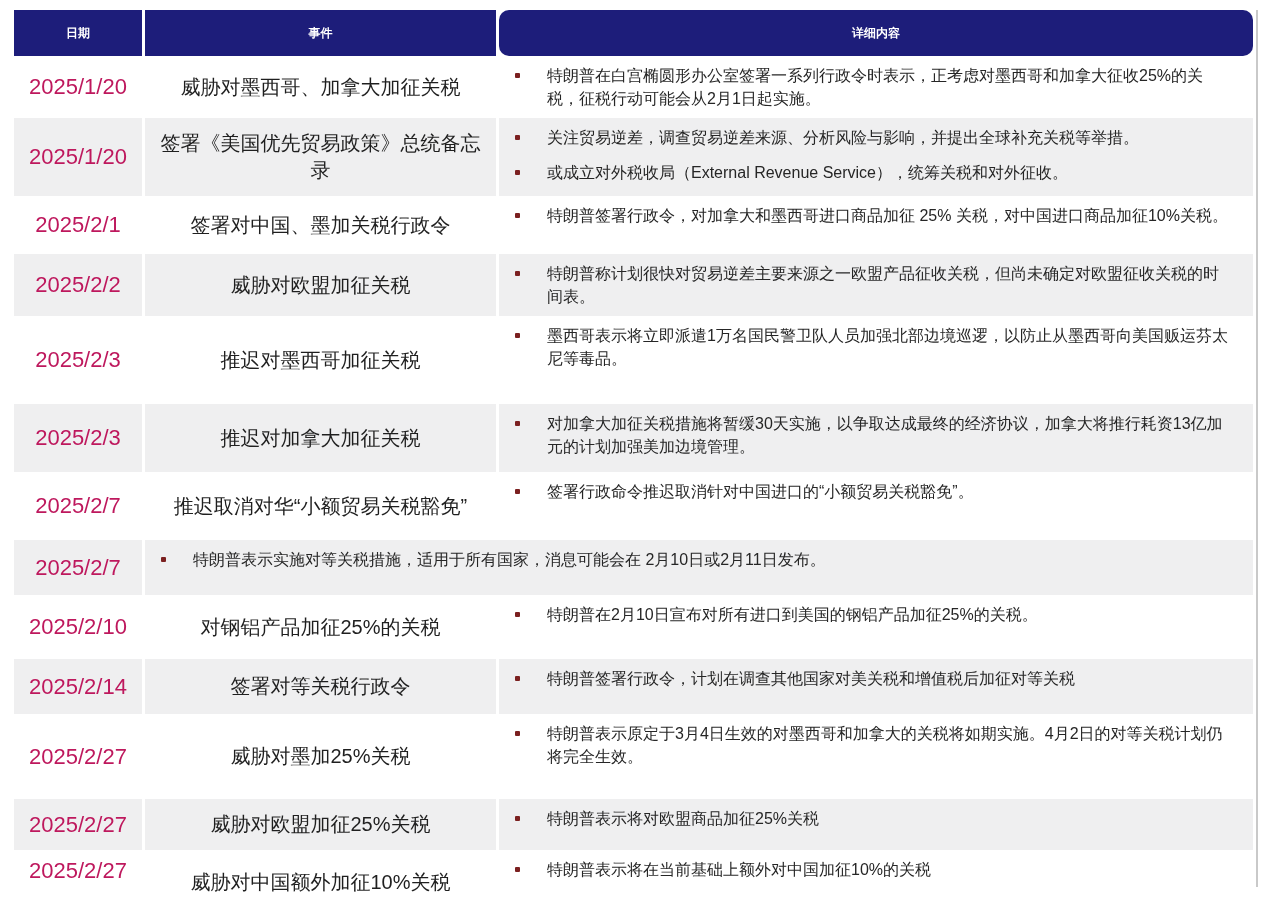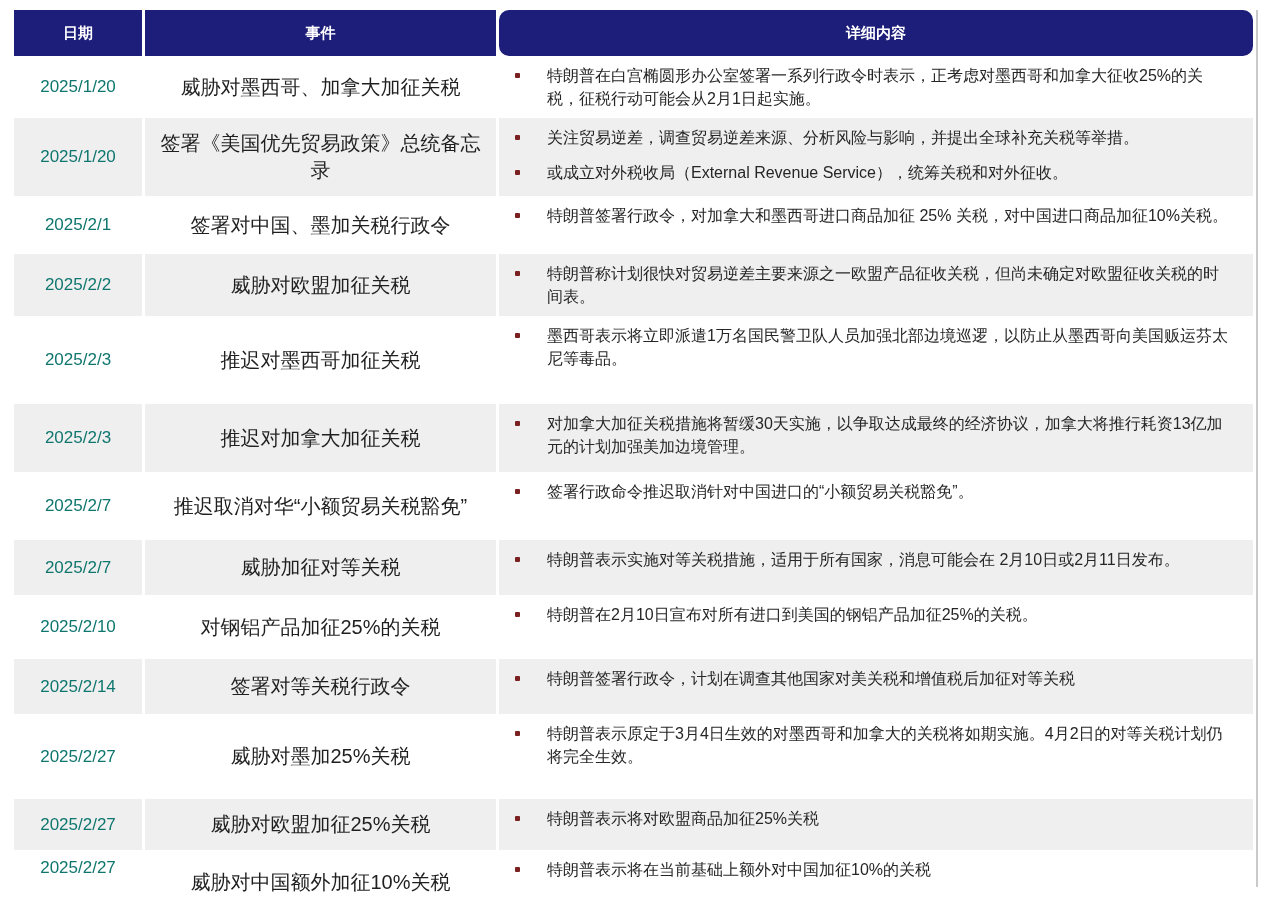--- a/index.html
+++ b/index.html
@@ -19,34 +19,34 @@
     color:var(--body-text);
     position:relative;
   }
   .table-wrap{
     position:absolute;left:14px;top:10px;width:1239px;
   }
   .row{display:flex;gap:3px;}
   .cell{box-sizing:border-box;}
   .date-cell{
     width:128px;flex:none;display:flex;align-items:center;justify-content:center;
-    font-size:17px;color:#0f766e;background:var(--row-bg);
+    font-size:22px;color:#be185d;background:var(--row-bg);
   }
   .event-cell{
     width:351px;flex:none;display:flex;align-items:center;justify-content:center;
     text-align:center;font-size:20px;color:#1f1f1f;padding:12px 12px;background:var(--row-bg);
   }
   .details-cell{
     flex:1;display:flex;flex-direction:column;justify-content:flex-start;gap:12px;
     padding:8px 24px 8px 14px;background:var(--row-bg);
   }
   .header-row{height:46px;}
   .header-row .cell{
     background:var(--header-bg);color:var(--header-text);
-    font-weight:bold;font-size:15px;
+    font-weight:bold;font-size:12px;
     display:flex;align-items:center;justify-content:center;
     padding:0;text-align:center;
   }
   .detail-item{display:flex;align-items:flex-start;}
   .bullet{
     flex:none;width:5px;height:5px;border-radius:1px;background:var(--bullet);
     margin-top:9px;margin-right:27px;margin-left:2px;
   }
   .detail-text{font-size:16px;line-height:23px;color:var(--body-text);}
   .stripe .cell{background:var(--stripe-bg);}
@@ -149,21 +149,20 @@
         <div class="cell event-cell">推迟取消对华“小额贸易关税豁免”</div>
         <div class="cell details-cell">
           <div class="detail-item">
             <span class="bullet"></span>
             <span class="detail-text">签署行政命令推迟取消针对中国进口的“小额贸易关税豁免”。</span>
           </div>
         </div>
       </div>
       <div class="row body-row stripe">
         <div class="cell date-cell">2025/2/7</div>
-        <div class="cell event-cell">威胁加征对等关税</div>
         <div class="cell details-cell">
           <div class="detail-item">
             <span class="bullet"></span>
             <span class="detail-text">特朗普表示实施对等关税措施，适用于所有国家，消息可能会在 2月10日或2月11日发布。</span>
           </div>
         </div>
       </div>
       <div class="row body-row">
         <div class="cell date-cell">2025/2/10</div>
         <div class="cell event-cell">对钢铝产品加征25%的关税</div>

